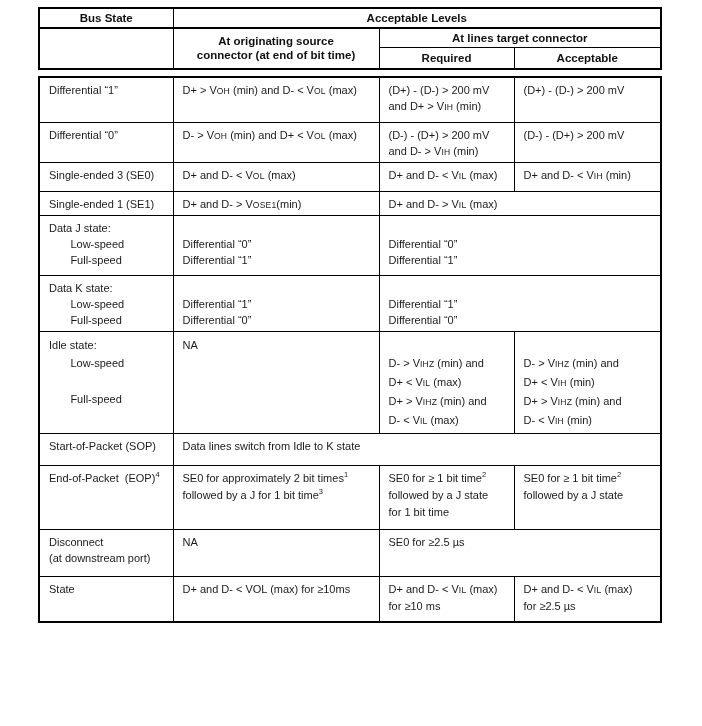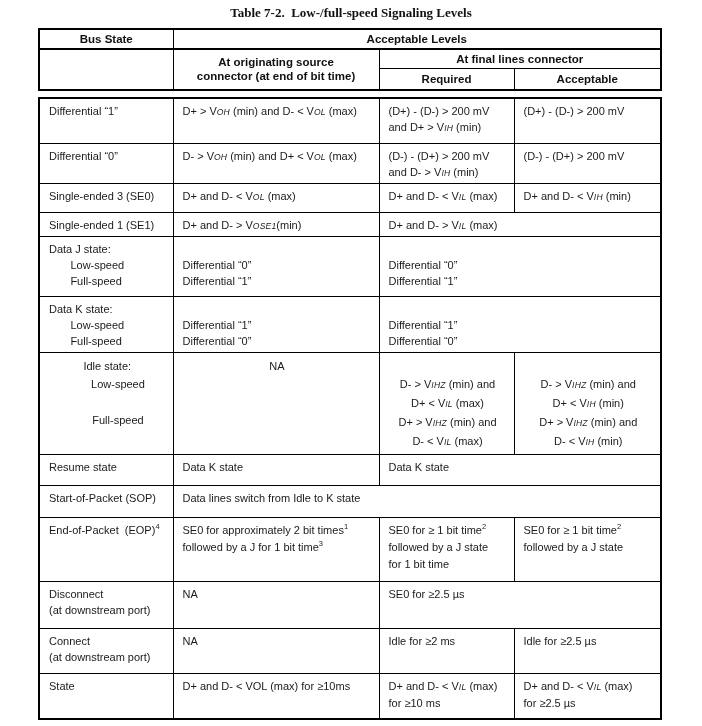--- a/index.html
+++ b/index.html
@@ -49,50 +49,49 @@
   td.th {
     font-weight: bold;
     text-align: center;
     vertical-align: middle;
     font-size: 11.5px;
     line-height: 14px;
     padding: 2px 4px;
     color: #111;
   }
   tr.hrow1 td { border-bottom: 2px solid #000; }
-  .sc { font-size: 8.5px; letter-spacing: 0.2px; font-style: italic; }
+  .sc { font-size: 8.5px; letter-spacing: 0.2px; }
   sup { font-size: 7.5px; line-height: 0; vertical-align: super; }
-  tr.idle td { line-height: 18px; text-align: center; }
+  tr.idle td { line-height: 18px; }
   tr.eop td { line-height: 17px; margin-left: 40px; }
 </style>
 </head>
 <body>
 
 <div class="page">
 
-  <div class="doc-title">Table 7-2.&nbsp; Low-/full-speed Signaling Levels</div>
 
   <div class="tablewrap">
 
     <table class="htable">
       <colgroup>
         <col style="width:134px">
           <col style="width:206px">
           <col style="width:135px">
           <col style="width:147px">
       </colgroup>
       <tbody>
         <tr class="hrow1" style="height:19px">
           <td class="th">Bus State</td>
           <td class="th" colspan="3">Acceptable Levels</td>
         </tr>
         <tr style="height:18px">
           <td rowspan="2"></td>
           <td class="th" rowspan="2">At originating source<br>connector (at end of bit time)</td>
-          <td class="th" colspan="2">At final lines connector</td>
+          <td class="th" colspan="2">At lines target connector</td>
         </tr>
         <tr style="height:21px">
           <td class="th">Required</td>
           <td class="th">Acceptable</td>
         </tr>
       </tbody>
     </table>
 
     <table class="btable">
       <colgroup>
@@ -134,47 +133,36 @@
           <td>Data K state:<br>&nbsp;&nbsp;&nbsp;&nbsp;&nbsp;&nbsp;&nbsp;Low-speed<br>&nbsp;&nbsp;&nbsp;&nbsp;&nbsp;&nbsp;&nbsp;Full-speed</td>
           <td><br>Differential “1”<br>Differential “0”</td>
           <td colspan="2"><br>Differential “1”<br>Differential “0”</td>
         </tr>
         <tr class="idle" style="height:102px">
           <td>Idle state:<br>&nbsp;&nbsp;&nbsp;&nbsp;&nbsp;&nbsp;&nbsp;Low-speed<br><br>&nbsp;&nbsp;&nbsp;&nbsp;&nbsp;&nbsp;&nbsp;Full-speed</td>
           <td>NA</td>
           <td><br>D- &gt; V<span class="sc">IHZ</span> (min) and<br>D+ &lt; V<span class="sc">IL</span> (max)<br>D+ &gt; V<span class="sc">IHZ</span> (min) and<br>D- &lt; V<span class="sc">IL</span> (max)</td>
           <td><br>D- &gt; V<span class="sc">IHZ</span> (min) and<br>D+ &lt; V<span class="sc">IH</span> (min)<br>D+ &gt; V<span class="sc">IHZ</span> (min) and<br>D- &lt; V<span class="sc">IH</span> (min)</td>
         </tr>
-        <tr style="height:31px">
-          <td>Resume state</td>
-          <td>Data K state</td>
-          <td colspan="2">Data K state</td>
-        </tr>
         <tr style="height:32px">
           <td>Start-of-Packet (SOP)</td>
           <td colspan="3">Data lines switch from Idle to K state</td>
         </tr>
         <tr class="eop" style="height:64px">
           <td>End-of-Packet &nbsp;(EOP)<sup>4</sup></td>
           <td>SE0 for approximately 2 bit times<sup>1</sup><br>followed by a J for 1 bit time<sup>3</sup></td>
           <td>SE0 for ≥ 1 bit time<sup>2</sup><br>followed by a J state<br>for 1 bit time</td>
           <td>SE0 for ≥ 1 bit time<sup>2</sup><br>followed by a J state</td>
         </tr>
         <tr style="height:47px">
           <td>Disconnect<br>(at downstream port)</td>
           <td>NA</td>
           <td colspan="2">SE0 for ≥2.5 µs</td>
         </tr>
         <tr style="height:45px">
-          <td>Connect<br>(at downstream port)</td>
-          <td>NA</td>
-          <td>Idle for ≥2 ms</td>
-          <td>Idle for ≥2.5 µs</td>
-        </tr>
-        <tr style="height:45px">
           <td>State</td>
           <td>D+ and D- &lt; VOL (max) for ≥10ms</td>
           <td>D+ and D- &lt; V<span class="sc">IL</span> (max)<br>for ≥10 ms</td>
           <td>D+ and D- &lt; V<span class="sc">IL</span> (max)<br>for ≥2.5 µs</td>
         </tr>
       </tbody>
     </table>
 
   </div>
 </div>

